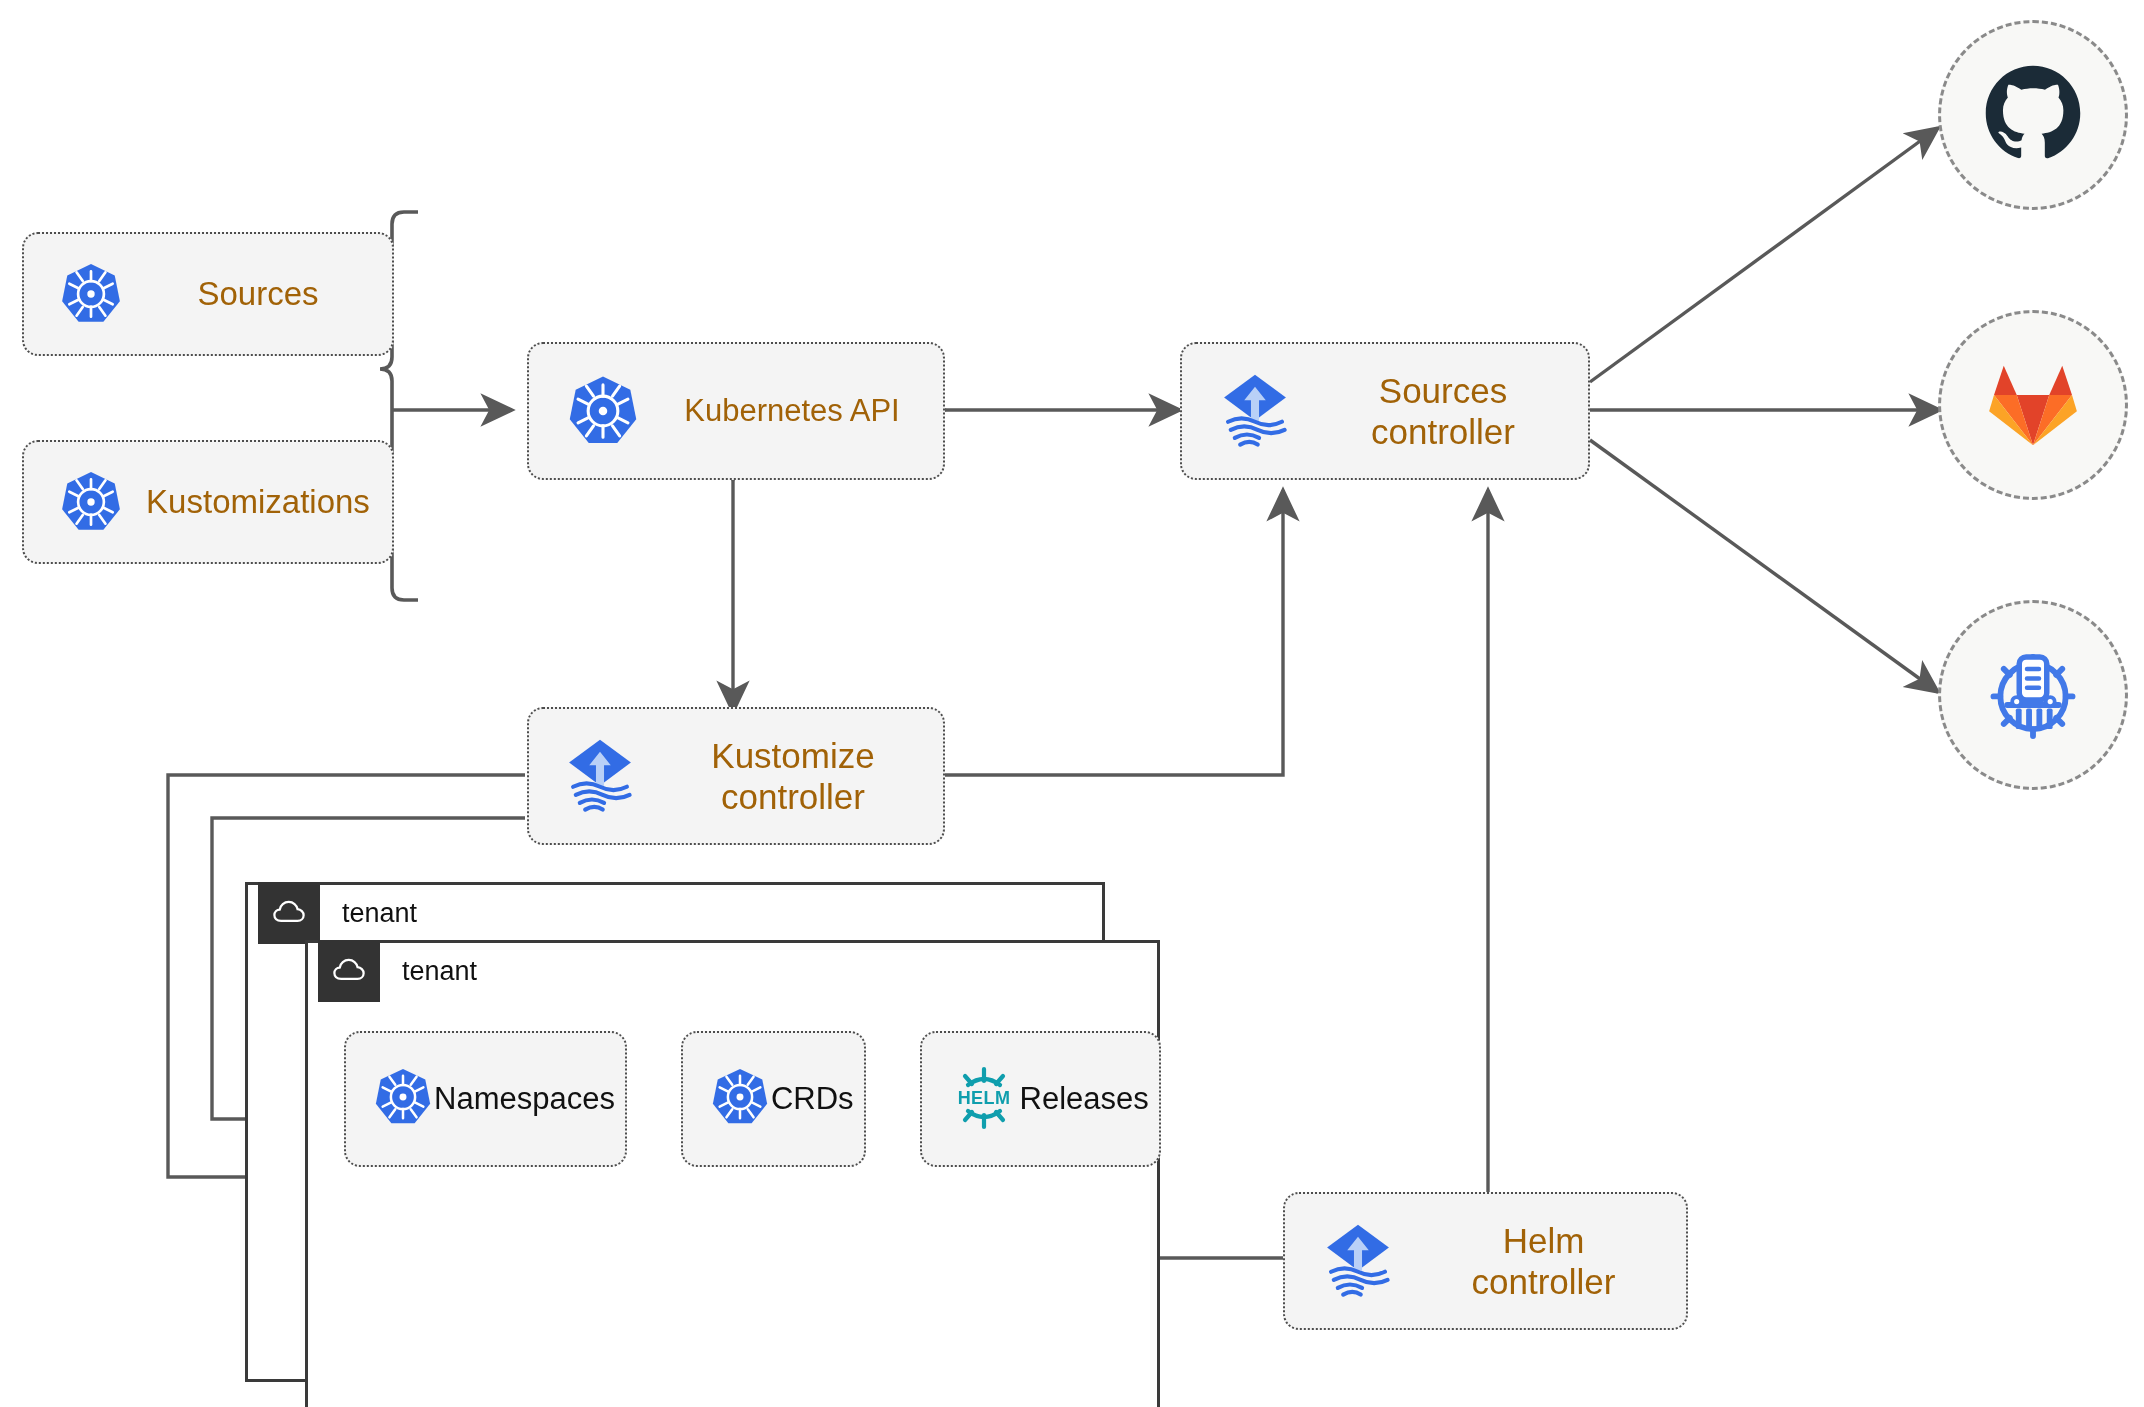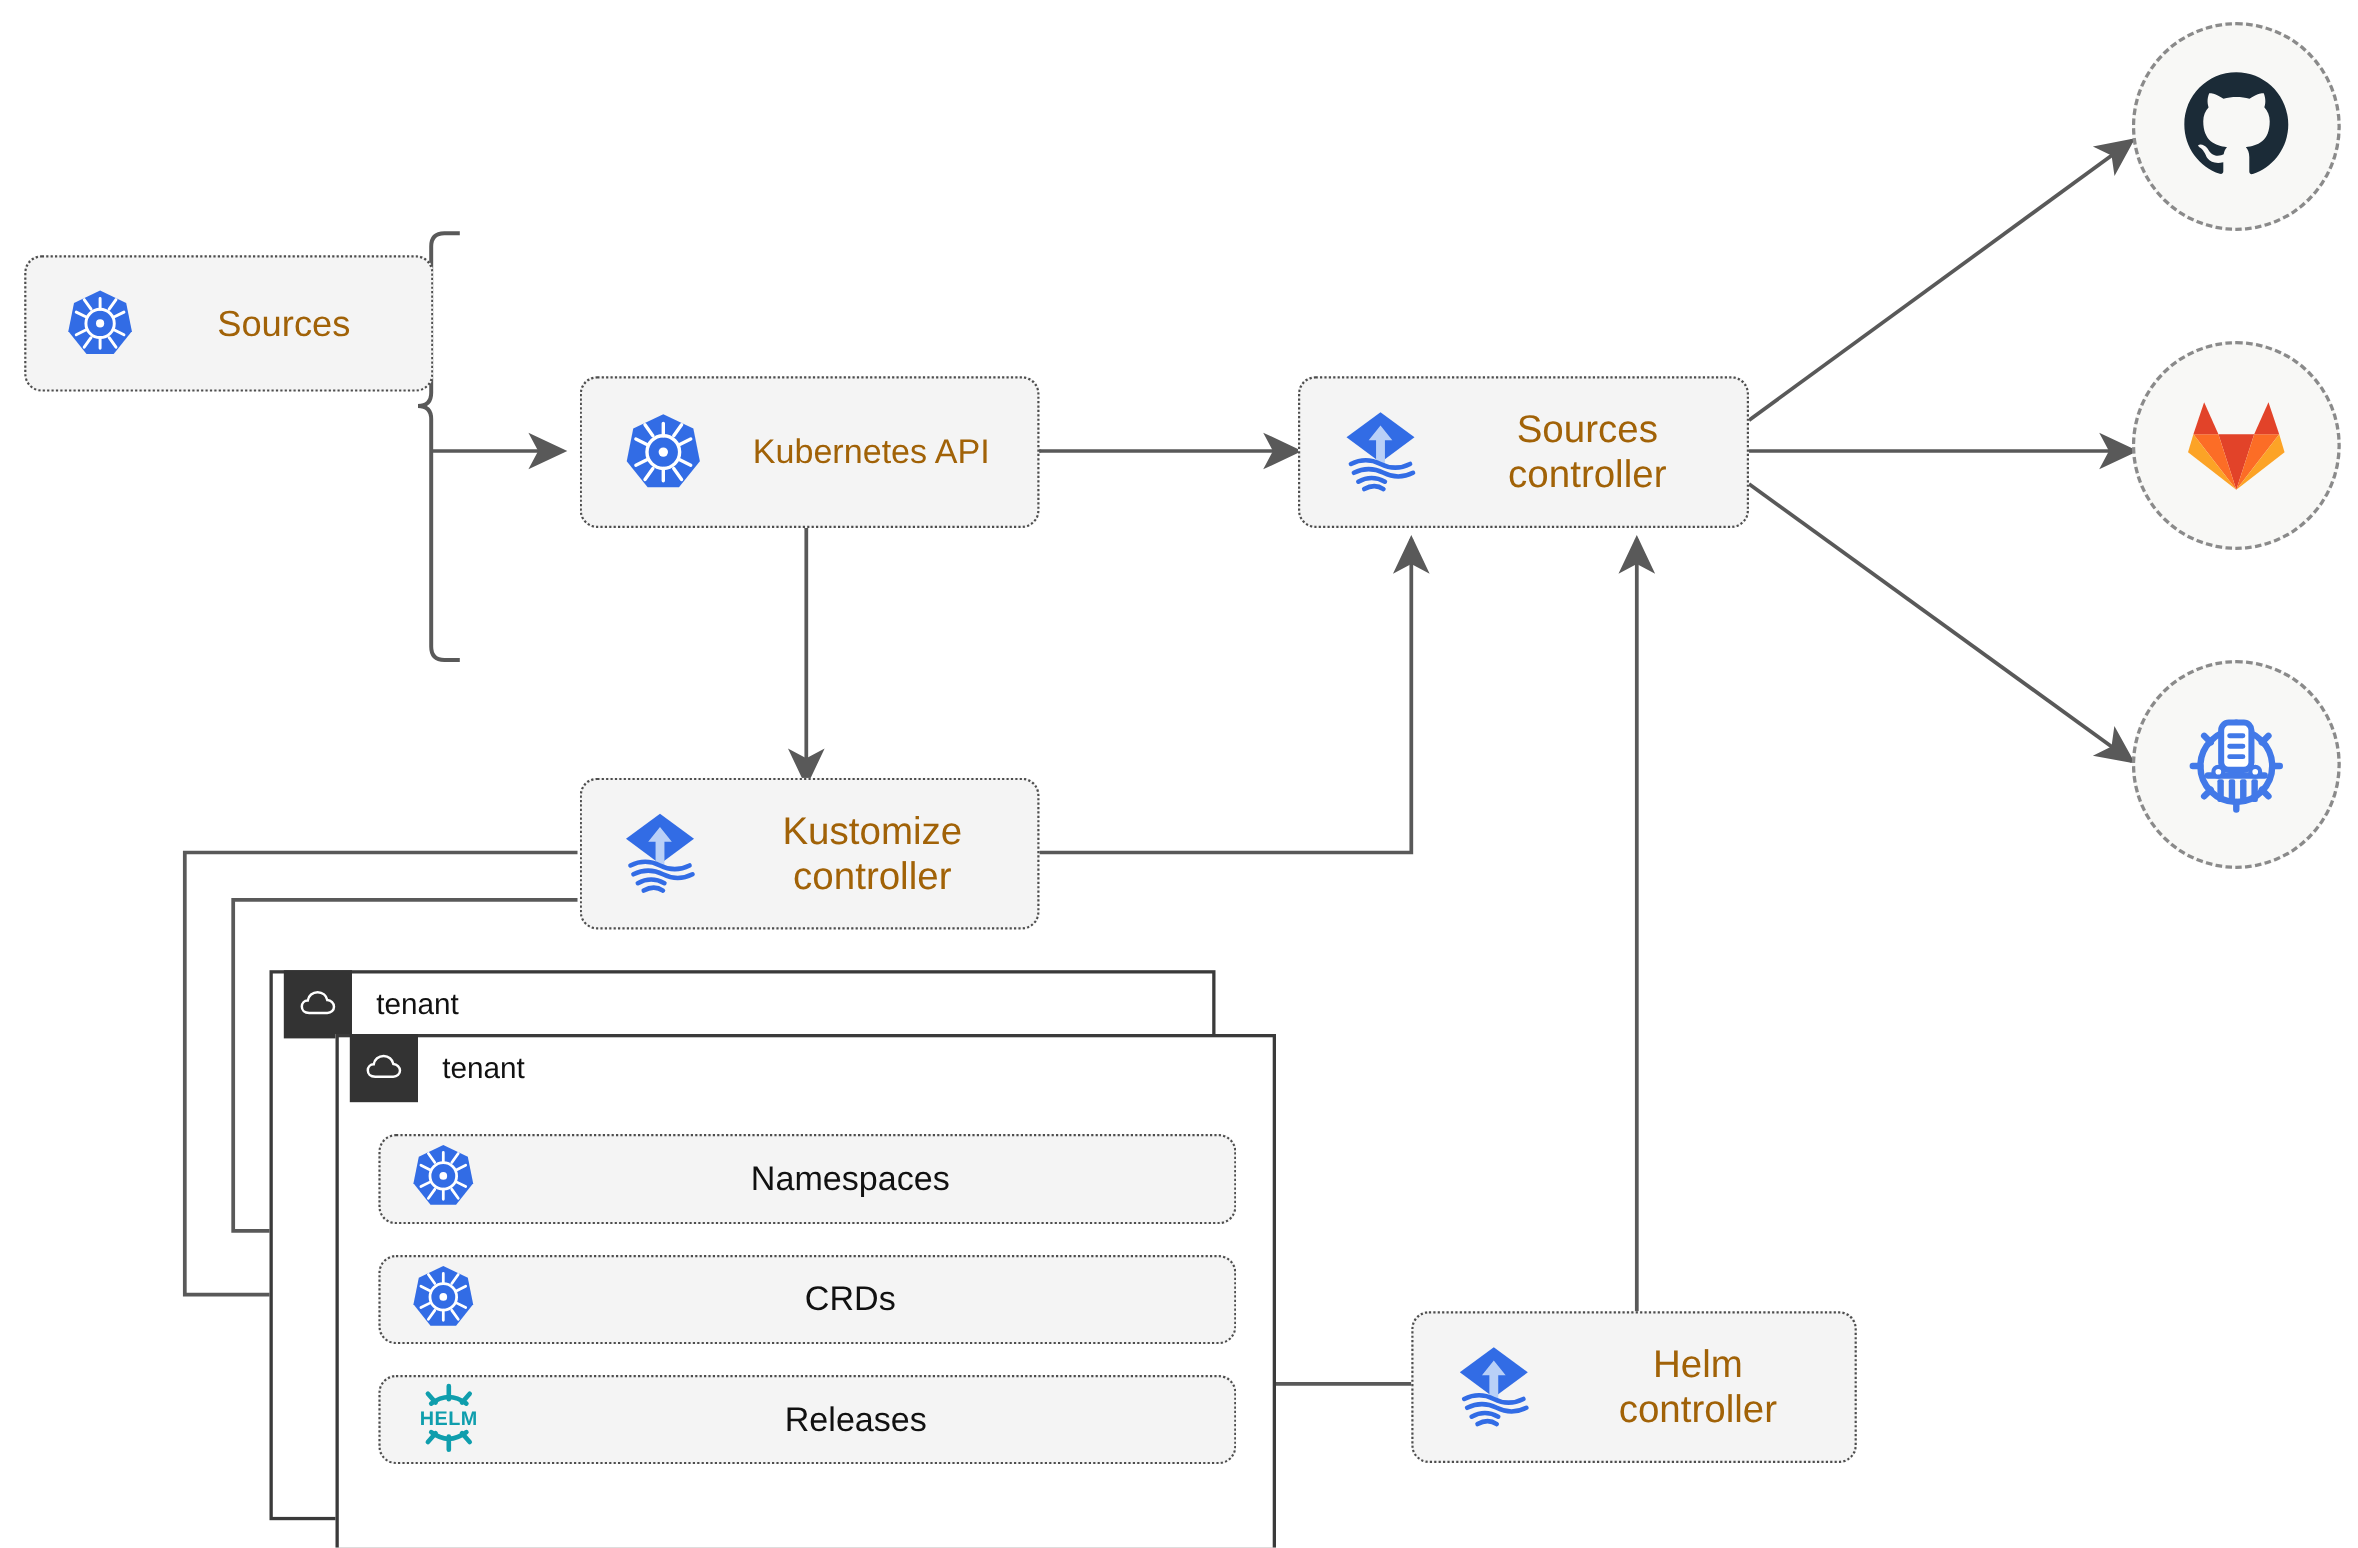--- a/index.html
+++ b/index.html
@@ -86,21 +86,21 @@
   }
   .tenant-name {
     margin-left: 22px;
     font-size: 27px;
     color: #111111;
   }
 
   .res-grid {
     position: absolute;
     display: grid;
-    grid-template-columns: 1fr;
+    grid-template-columns: 1fr 1fr 1fr 1fr;
     grid-template-rows: 1fr 1fr;
     gap: 28px 54px;
   }
   .res-box {
     position: relative;
     box-sizing: border-box;
     background: #f4f4f4;
     border: 2.5px dotted #4d4d4d;
     border-radius: 16px;
     display: flex;
@@ -166,20 +166,37 @@
                    M11 42 L19.8 37.6 M44.2 26.4 L53 22
                    M18 53 L24 44.6 M40 19.4 L46 11
                    M18 11 L24 19.4 M40 44.6 L46 53"></path>
         </g>
         <circle cx="32" cy="32" r="3.6" fill="#ffffff"></circle>
       </svg>
     </span>
     <span class="lbl" style="font-size:33px;">Sources</span>
   </div>
 
+  <div class="node" style="left:22px; top:440px; width:372px; height:124px;">
+    <span class="ico" style="margin-left:34px;">
+      <svg width="66" height="66" viewBox="0 0 64 64">
+        <path d="M32 3 L55 14 L60 39 L44 59 L20 59 L4 39 L9 14 Z" fill="#326CE5"></path>
+        <g fill="none" stroke="#ffffff" stroke-width="2.6" stroke-linecap="round">
+          <circle cx="32" cy="32" r="12.5"></circle>
+          <path d="M32 10 L32 19.5 M32 44.5 L32 54
+                   M11 22 L19.8 26.4 M44.2 37.6 L53 42
+                   M11 42 L19.8 37.6 M44.2 26.4 L53 22
+                   M18 53 L24 44.6 M40 19.4 L46 11
+                   M18 11 L24 19.4 M40 44.6 L46 53"></path>
+        </g>
+        <circle cx="32" cy="32" r="3.6" fill="#ffffff"></circle>
+      </svg>
+    </span>
+    <span class="lbl" style="font-size:33px;">Kustomizations</span>
+  </div>
 
   <div class="node" style="left:527px; top:342px; width:418px; height:138px;">
     <span class="ico" style="margin-left:36px;">
       <svg width="76" height="76" viewBox="0 0 64 64">
         <path d="M32 3 L55 14 L60 39 L44 59 L20 59 L4 39 L9 14 Z" fill="#326CE5"></path>
         <g fill="none" stroke="#ffffff" stroke-width="2.6" stroke-linecap="round">
           <circle cx="32" cy="32" r="12.5"></circle>
           <path d="M32 10 L32 19.5 M32 44.5 L32 54
                    M11 22 L19.8 26.4 M44.2 37.6 L53 42
                    M11 42 L19.8 37.6 M44.2 26.4 L53 22

